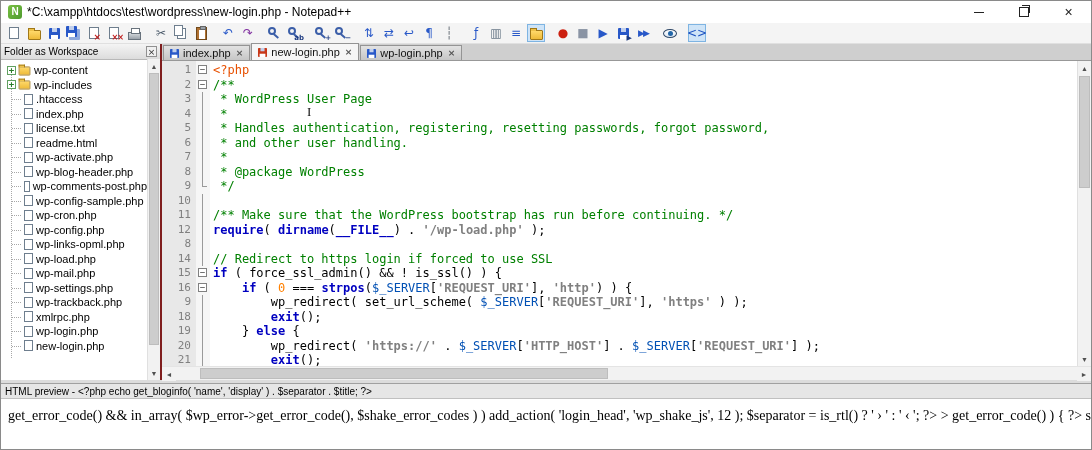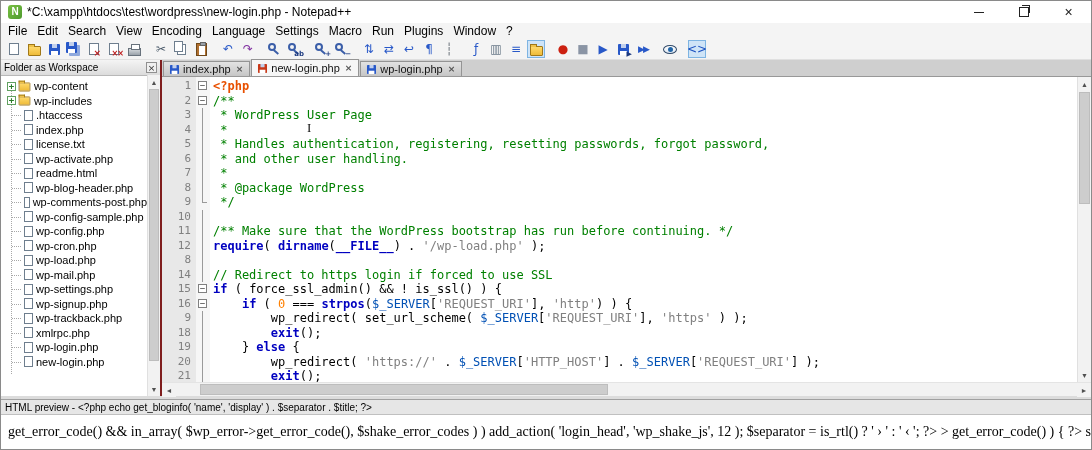--- a/index.html
+++ b/index.html
@@ -80,24 +80,24 @@
   .gutter{width:34px;flex:0 0 34px;background:#e8e8e8;padding-top:2px;box-sizing:border-box;}
   .lnum{height:14.5px;text-align:right;padding-right:5px;color:#808080;font:11px/14.5px "DejaVu Sans Mono",monospace;}
   .foldm{width:14px;flex:0 0 14px;background:#f6f6f6;padding-top:2px;box-sizing:border-box;}
   .fcell{height:14.5px;position:relative;}
   .fcell.fl::before{content:"";position:absolute;left:6px;top:0;bottom:0;width:1px;background:#9a9a9a;}
   .fcell.fe::before{content:"";position:absolute;left:6px;top:0;height:8px;width:1px;background:#9a9a9a;}
   .fcell.fe::after{content:"";position:absolute;left:6px;top:7px;width:5px;height:1px;background:#9a9a9a;}
   .fbox{position:absolute;left:2px;top:2px;width:9px;height:9px;border:1px solid #808080;background:#fff;font:9px/7px "DejaVu Sans Mono",monospace;text-align:center;color:#404040;box-sizing:border-box;}
   .codearea{flex:1;min-width:0;padding:2px 0 0 3px;overflow:hidden;box-sizing:border-box;}
   .cline{height:14.5px;white-space:pre;font:12px/14.5px "DejaVu Sans Mono",monospace;color:#000;}
-  .c-tag{color:var(--php-tag,#e85000);font-weight:bold;}
+  .c-tag{color:var(--php-tag,#e85000);font-weight:normal;}
   .c-com{color:var(--comment,#008000);}
   .c-kw{color:var(--keyword,#0000c0);font-weight:bold;text-align:center;}
-  .c-str{color:var(--string,#808080);}
+  .c-str{color:var(--string,#808080);font-weight:bold;}
   .c-num{color:var(--number,#ff8000);}
   .c-var{color:var(--variable,#0050b4);}
   .c-pl{color:#000;}
   .mousecaret{position:absolute;left:145px;top:44px;font:13px/13px "Liberation Serif",serif;color:#111;}
 
   
   .sb-v{width:14px;flex:0 0 14px;background:#f2f2f2;position:relative;border-left:1px solid #e0e0e0;box-sizing:border-box;}
   .sb-btn{position:absolute;left:0;top:0;width:100%;height:14px;display:flex;align-items:center;justify-content:center;font-size:7px;color:#505050;background:#f2f2f2;}
   .sb-btn.bot{bottom:0;top:auto;}
   .sb-thumb{position:absolute;left:1px;right:1px;background:#cdcdcd;border:1px solid #bdbdbd;box-sizing:border-box;}
@@ -127,34 +127,20 @@
       <span class="wbtn">
           <i class="ic-min"></i>
         </span>
       <span class="wbtn">
           <i class="ic-res"></i>
         </span>
       <span class="wbtn">×</span>
     </span>
   </div>
 
-  <div class="menubar">
-      <span class="menu-item">File</span>
-      <span class="menu-item">Edit</span>
-      <span class="menu-item">Search</span>
-      <span class="menu-item">View</span>
-      <span class="menu-item">Encoding</span>
-      <span class="menu-item">Language</span>
-      <span class="menu-item">Settings</span>
-      <span class="menu-item">Macro</span>
-      <span class="menu-item">Run</span>
-      <span class="menu-item">Plugins</span>
-      <span class="menu-item">Window</span>
-      <span class="menu-item">?</span>
-    </div>
 
   <div class="toolbar">
       <span class="tb">
         <span class="sh sh-page"></span>
       </span>
       <span class="tb">
         <span class="sh sh-folder"></span>
       </span>
       <span class="tb">
         <span class="sh sh-floppy"></span>
@@ -277,61 +263,61 @@
           <div class="trow file">
             <span class="sh sh-page"></span>
             <span class="tlabel">index.php</span>
           </div>
           <div class="trow file">
             <span class="sh sh-page"></span>
             <span class="tlabel">license.txt</span>
           </div>
           <div class="trow file">
             <span class="sh sh-page"></span>
+            <span class="tlabel">readme.html</span>
+          </div>
+          <div class="trow file">
+            <span class="sh sh-page"></span>
             <span class="tlabel">wp-activate.php</span>
           </div>
           <div class="trow file">
             <span class="sh sh-page"></span>
-            <span class="tlabel">readme.html</span>
-          </div>
-          <div class="trow file">
-            <span class="sh sh-page"></span>
             <span class="tlabel">wp-blog-header.php</span>
           </div>
           <div class="trow file">
             <span class="sh sh-page"></span>
             <span class="tlabel">wp-comments-post.php</span>
           </div>
           <div class="trow file">
             <span class="sh sh-page"></span>
             <span class="tlabel">wp-config-sample.php</span>
           </div>
           <div class="trow file">
             <span class="sh sh-page"></span>
+            <span class="tlabel">wp-cron.php</span>
+          </div>
+          <div class="trow file">
+            <span class="sh sh-page"></span>
             <span class="tlabel">wp-config.php</span>
           </div>
           <div class="trow file">
             <span class="sh sh-page"></span>
-            <span class="tlabel">wp-cron.php</span>
+            <span class="tlabel">wp-links-opml.php</span>
           </div>
           <div class="trow file">
             <span class="sh sh-page"></span>
             <span class="tlabel">wp-load.php</span>
           </div>
           <div class="trow file">
             <span class="sh sh-page"></span>
             <span class="tlabel">wp-mail.php</span>
           </div>
           <div class="trow file">
             <span class="sh sh-page"></span>
             <span class="tlabel">wp-settings.php</span>
-          </div>
-          <div class="trow file">
-            <span class="sh sh-page"></span>
-            <span class="tlabel">wp-signup.php</span>
           </div>
           <div class="trow file">
             <span class="sh sh-page"></span>
             <span class="tlabel">wp-trackback.php</span>
           </div>
           <div class="trow file">
             <span class="sh sh-page"></span>
             <span class="tlabel">xmlrpc.php</span>
           </div>
           <div class="trow file">

